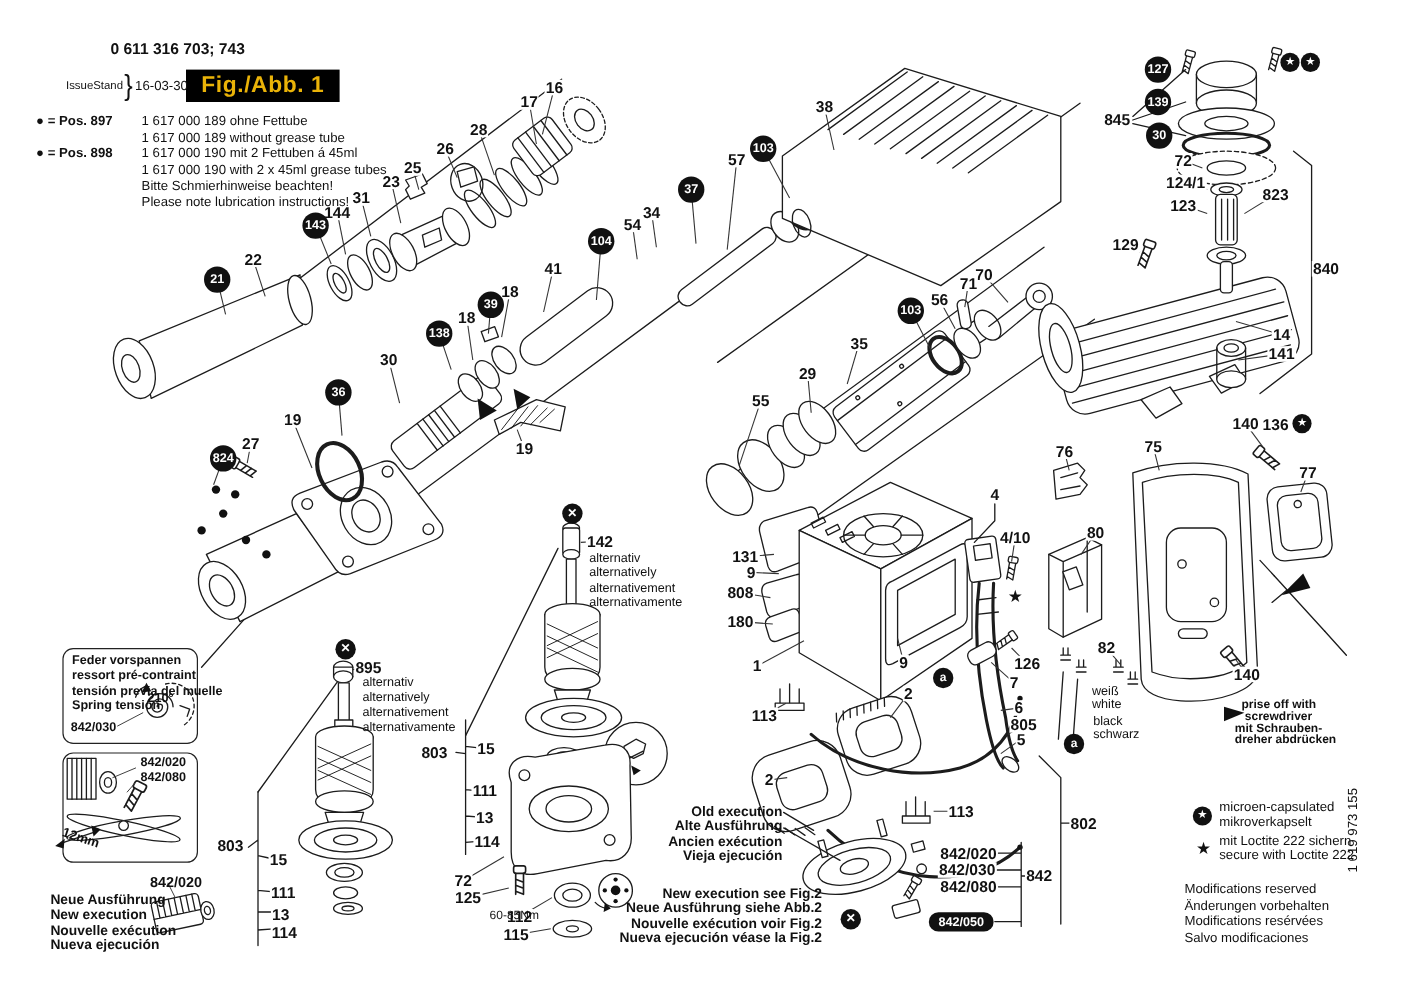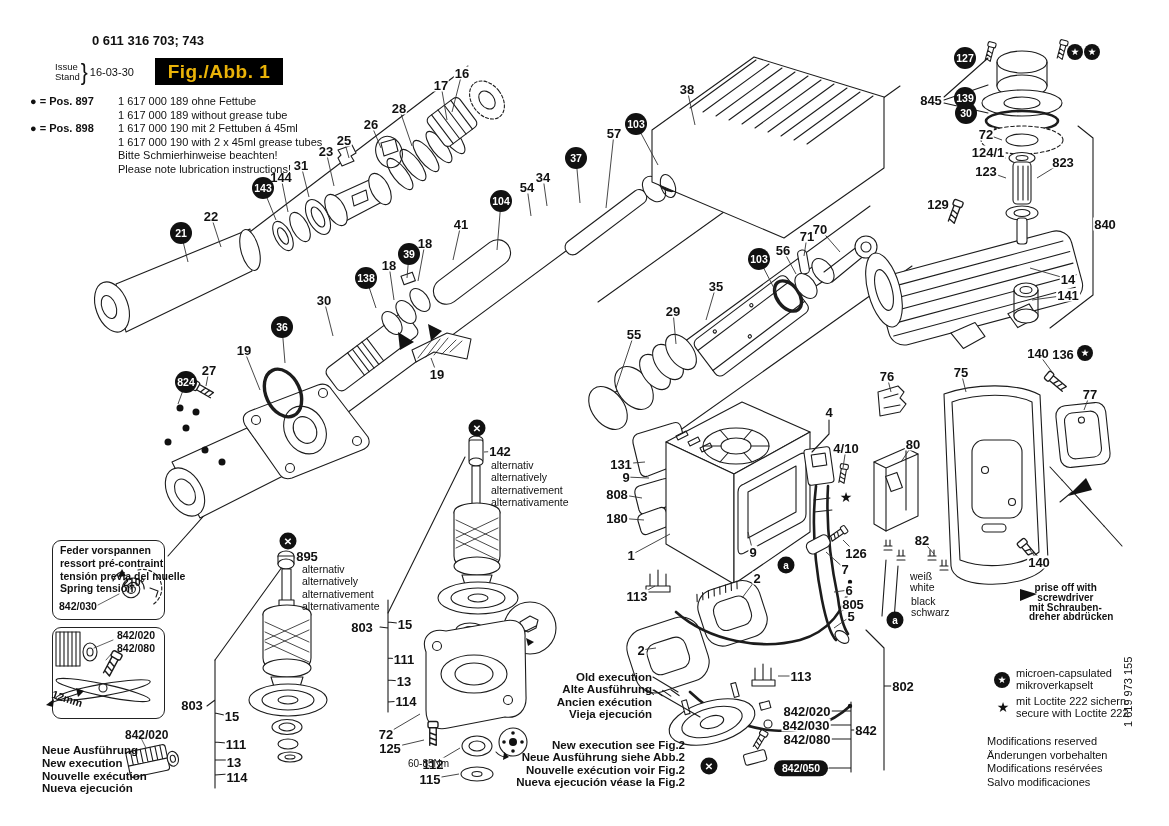--- a/index.html
+++ b/index.html
@@ -27,21 +27,21 @@
   .stardisc{width:16px;height:16px;border-radius:50%;background:#111;color:#fff;
         font-size:9.5px;display:flex;align-items:center;justify-content:center}
   .star{font-size:14px;color:#111;background:transparent}
   .pill{background:#111;color:#fff;font-size:10.5px;font-weight:bold;padding:2.5px 8px;border-radius:10px}
   
   .note{position:absolute;white-space:pre;transform-origin:0 0}
   
   #figbadge{position:absolute;left:155px;top:58px;width:128px;height:27px;background:#000;color:#eab308;
         font-size:19px;font-weight:bold;display:flex;align-items:center;justify-content:center;z-index:4;letter-spacing:.5px}
   #issue{position:absolute;left:55px;top:60px;display:flex;align-items:center;z-index:4}
-  #issue .lbls{display:flex;flex-direction:column;font-size:9.5px;line-height:10.5px}
+  #issue .lbls{display:flex;font-size:9.5px;line-height:10.5px}
   #issue .brace{font-size:21px;font-weight:400;margin:0 2px 0 1px;transform:scaleY(1.15)}
   #issue .date{font-size:11px}
   .box{position:absolute;border:1.6px solid #222;border-radius:9px;z-index:1;background:#fff}
 </style>
 </head>
 <body>
 
 <div id="canvas">
 
   <div class="box" style="left:52px;top:540px;width:111px;height:78px"></div>
@@ -519,21 +519,21 @@
       <div class="callout plain" style="left: 437px; top: 374px;">19</div>
       <div class="callout plain" style="left: 820px; top: 229px;">70</div>
       <div class="callout plain" style="left: 807px; top: 236px;">71</div>
       <div class="callout plain" style="left: 783px; top: 250px;">56</div>
       <div class="callout disc" style="left: 759px; top: 259px;">103</div>
       <div class="callout plain" style="left: 716px; top: 286px;">35</div>
       <div class="callout plain" style="left: 673px; top: 311px;">29</div>
       <div class="callout plain" style="left: 634px; top: 334px;">55</div>
       <div class="callout plain" style="left: 931px; top: 100px;">845</div>
       <div class="callout disc" style="left: 965px; top: 58px;">127</div>
-      <div class="callout disc" style="left: 965px; top: 98px;">139</div>
+      <div class="callout disc" style="left: 965px; top: 85px;">139</div>
       <div class="callout disc" style="left: 966px; top: 113px;">30</div>
       <div class="callout plain" style="left: 986px; top: 134px;">72</div>
       <div class="callout plain" style="left: 988px; top: 152px;">124/1</div>
       <div class="callout plain" style="left: 986px; top: 171px;">123</div>
       <div class="callout plain" style="left: 1063px; top: 162px;">823</div>
       <div class="callout plain" style="left: 938px; top: 204px;">129</div>
       <div class="callout plain" style="left: 1105px; top: 224px;">840</div>
       <div class="callout plain" style="left: 1068px; top: 279px;">14</div>
       <div class="callout plain" style="left: 1068px; top: 295px;">141</div>
       <div class="callout plain" style="left: 1063px; top: 354px;">136</div>

